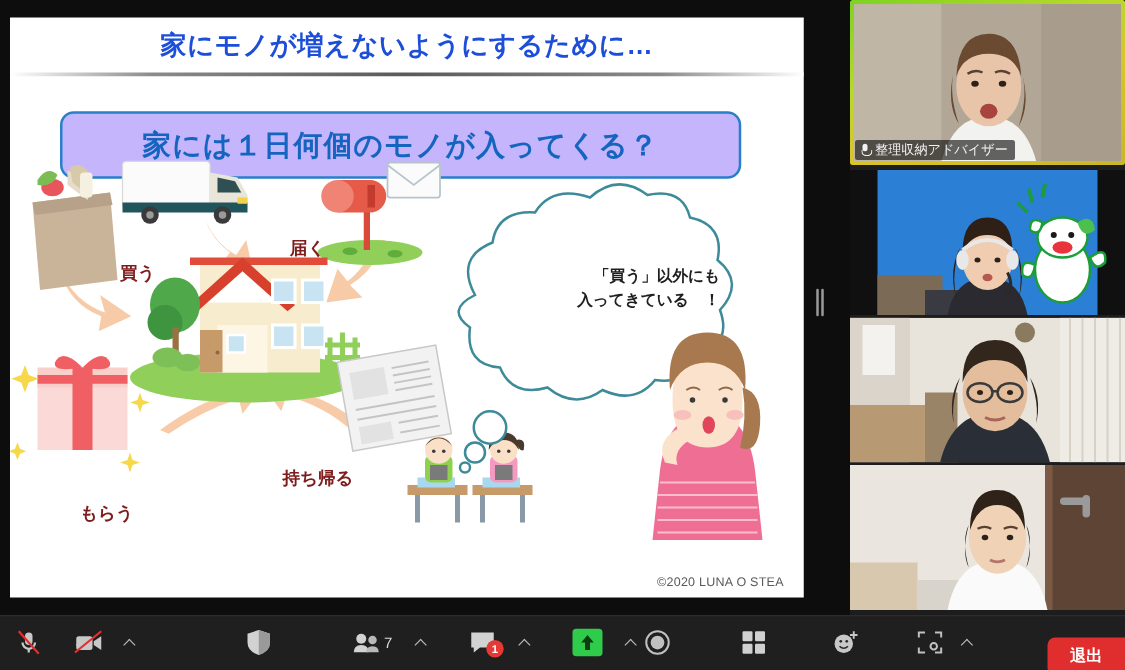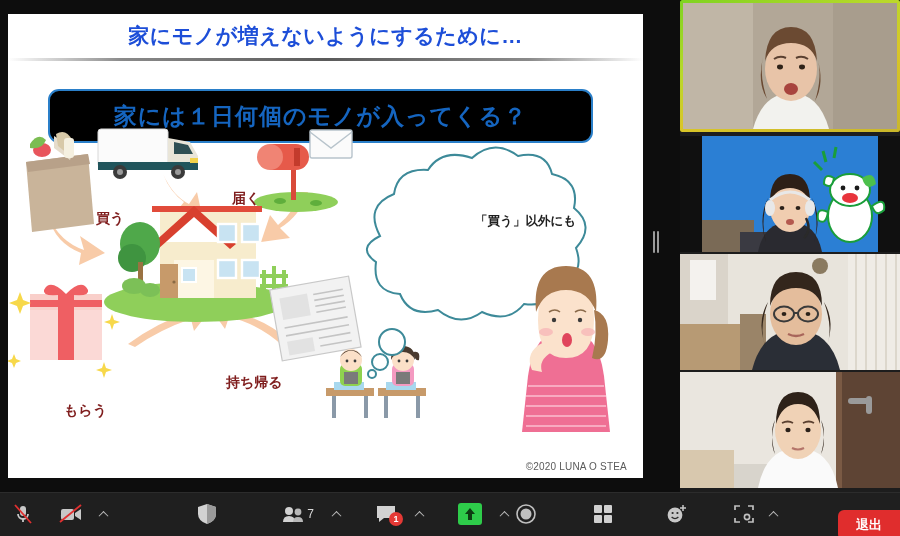--- a/index.html
+++ b/index.html
@@ -26,21 +26,21 @@
     display: flex; align-items: center; justify-content: center;
     font-size: 21px; font-weight: bold; color: #1d4ed8;
     letter-spacing: 0.5px;
   }
   .slide-divider {
     position: absolute; left: 0; top: 44px; width: 100%; height: 3px;
     background: linear-gradient(to right, #ffffff 0%, #8a8a8a 18%, #5a5a5a 50%, #8a8a8a 82%, #ffffff 100%);
   }
   .q-box {
     position: absolute; left: 40px; top: 28px; width: 545px; height: 54px;
-    border: 2px solid #2a7fc9; border-radius: 11px; background: #000000;
+    border: 2px solid #2a7fc9; border-radius: 11px; background: #c4b5fd;
     display: flex; align-items: center; justify-content: center;
     font-size: 23px; font-weight: bold; color: #1565c0; letter-spacing: 1px;
   }
   .q-wrap { position: absolute; left: 0; top: 47px; width: 100%; }
 
   .diagram { position: absolute; left: 0; top: 110px; width: 635px; height: 354px; }
 
   .lbl {
     position: absolute; font-size: 14px; font-weight: bold; color: #7f1d1d;
     white-space: nowrap;
@@ -314,20 +314,21 @@
         </svg>
 
         <div class="lbl" style="left:88px; top:86px;">買う</div>
         <div class="lbl" style="left:224px; top:66px;">届く</div>
         <div class="lbl" style="left:56px; top:250px;margin-top:28px;">もらう</div>
         <div class="lbl" style="left:218px; top:250px;">持ち帰る</div>
       </div>
 
       <div class="bubble-text">
         <div>「買う」以外にも</div>
+        <div>入ってきている　！</div>
       </div>
 
       <div class="copyright">©2020 LUNA O STEA</div>
     </div>
 
     <div class="grip">
         <i></i>
         <i></i>
       </div>
   </div>
@@ -345,20 +346,24 @@
           <ellipse cx="108" cy="66" rx="26" ry="32" fill="#e8c4a8"></ellipse>
           <path d="M82 58 q2 -34 26 -34 q24 0 26 34 q-6 -18 -26 -18 q-20 0 -26 18z" fill="#6b4a32"></path>
           <path d="M80 54 q-6 26 4 42 q-8 -24 -4 -42z" fill="#6b4a32"></path>
           <path d="M134 54 q8 26 -2 44 q8 -26 2 -44z" fill="#6b4a32"></path>
           <ellipse cx="97" cy="64" rx="3" ry="2.4" fill="#2e2218"></ellipse>
           <ellipse cx="119" cy="64" rx="3" ry="2.4" fill="#2e2218"></ellipse>
           <path d="M91 56 q6 -4 12 -1" stroke="#5a4030" stroke-width="2" fill="none"></path>
           <path d="M113 55 q6 -3 12 1" stroke="#5a4030" stroke-width="2" fill="none"></path>
           <ellipse cx="108" cy="86" rx="7" ry="6" fill="#a8443e"></ellipse>
         </svg>
+      </div>
+      <div class="name-tag">
+        <span class="mic-glyph"></span>
+        <span>整理収納アドバイザー</span>
       </div>
     </div>
 
     <div class="tile" style="top:136px; height:116px;">
       <div class="tile-inner">
         <svg width="220" height="116" viewBox="0 0 220 116" preserveAspectRatio="xMidYMid slice">
           <rect width="220" height="116" fill="#2b7fd4"></rect>
           <rect x="0" y="0" width="22" height="116" fill="#101010"></rect>
           <rect x="198" y="0" width="22" height="116" fill="#101010"></rect>
           <rect x="22" y="84" width="52" height="32" fill="#7a6a56"></rect>

